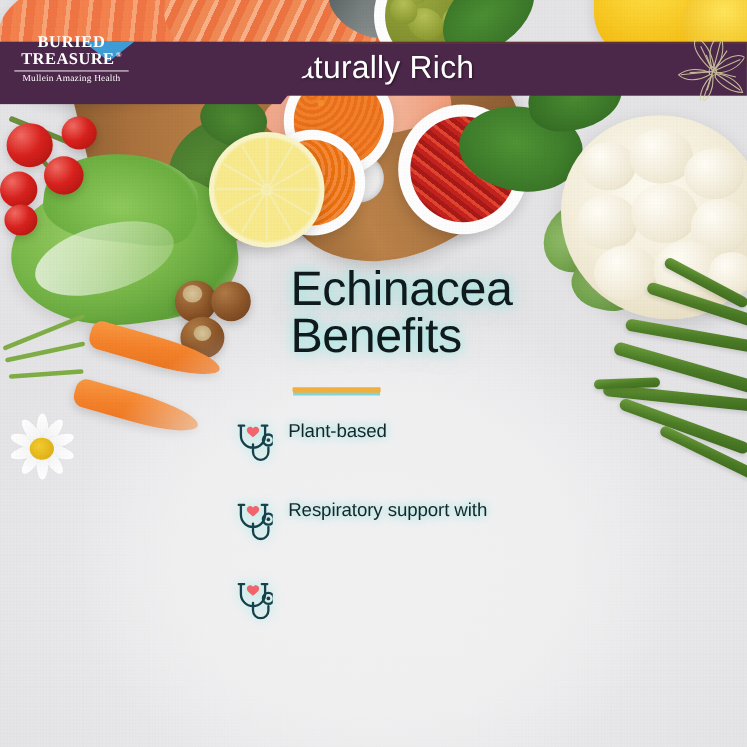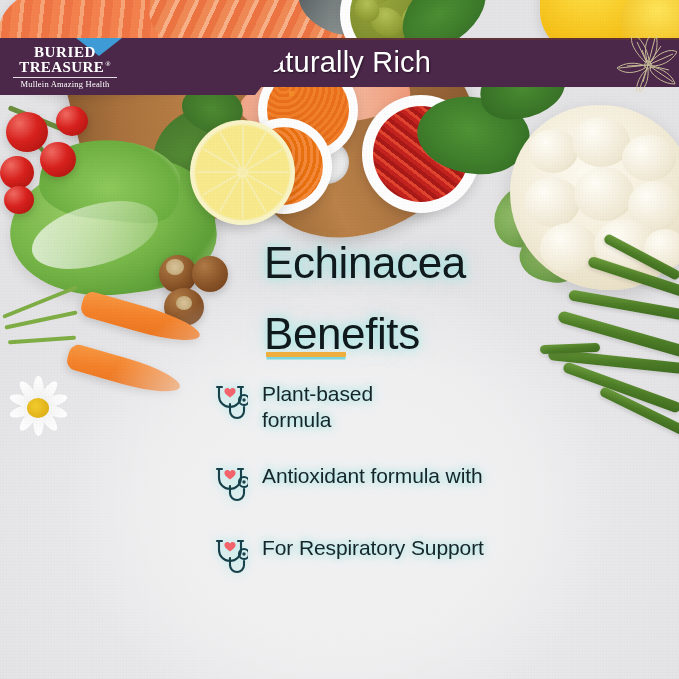--- a/index.html
+++ b/index.html
@@ -224,50 +224,50 @@
     background:#4b2749;
     clip-path:polygon(0 0, 300px 0, 255px 57px, 0 57px);
   }
   .logo-tri{
     position:absolute;left:78px;top:38px;width:0;height:0;
     border-left:23px solid transparent;border-right:23px solid transparent;
     border-top:18px solid #3e9bd6;
     transform:translateX(-2px);
   }
   .logo-block{
-    position:absolute;left:6px;top:44px;width:118px;height:46px;
+    position:absolute;left:6px;top:31px;width:118px;height:46px;
     display:flex;flex-direction:column;align-items:center;justify-content:center;
     color:#fff;line-height:1;
   }
   .logo-l1{font-family:"Liberation Serif","DejaVu Serif",serif;font-weight:700;font-size:15px;letter-spacing:.6px;}
   .logo-l2{font-family:"Liberation Serif","DejaVu Serif",serif;font-weight:700;font-size:15px;letter-spacing:.4px;position:relative;}
   .logo-reg{font-size:7px;vertical-align:super;margin-left:1px;}
   .logo-rule{width:104px;height:1px;background:rgba(255,255,255,.85);margin:2px 0 2px;}
   .logo-tag{font-family:"Liberation Serif","DejaVu Serif",serif;font-size:8.5px;letter-spacing:.2px;}
 
   
   .headline{
     position:absolute;left:264px;top:242px;width:330px;
     font-size:44px;line-height:.97;color:#10191b;font-weight:400;letter-spacing:-.4px;
     text-shadow:0 0 9px rgba(150,232,228,.95),0 0 18px rgba(150,232,228,.55);
   }
-  .headline .l2{display:block;margin-top:28px;}
+  .headline .l2{display:block;}
   .divider{
     position:absolute;left:266px;top:352px;width:80px;height:5px;
     background:#f0ae3f;border-radius:1px;
     box-shadow:0 3px 0 -0.5px rgba(104,209,216,.85);
   }
 
   
   .bullets{position:absolute;left:214px;top:381px;width:420px;}
   .bullet{display:flex;align-items:flex-start;margin-bottom:29px;}
   .bullet-icon{flex:0 0 auto;width:34px;height:40px;margin-right:14px;margin-top:3px;
     filter:drop-shadow(0 0 5px rgba(150,232,228,.9));}
   .bullet-text{
-    font-size:21px;line-height:1.26;color:#16252a;letter-spacing:-.1px;
+    font-size:17px;line-height:1.26;color:#16252a;letter-spacing:-.1px;
     text-shadow:0 0 7px rgba(150,232,228,.95),0 0 14px rgba(150,232,228,.45);
   }
   .bullet-text span{display:block;}
 </style>
 </head>
 <body>
 
 <div id="stage">
 
   <div class="photo bg-base"></div>
@@ -435,50 +435,48 @@
           <path d="M5 4 v8 a11 11 0 0 0 22 0 v-8" fill="none" stroke="#16404a" stroke-width="2.1" stroke-linecap="round"></path>
           <path d="M3 3 h5 M24 3 h5" fill="none" stroke="#16404a" stroke-width="2.1" stroke-linecap="round"></path>
           <path d="M16 20 v7 a7 7 0 0 0 14 0 v-4" fill="none" stroke="#16404a" stroke-width="2.1" stroke-linecap="round"></path>
           <circle cx="30" cy="16" r="5" fill="none" stroke="#16404a" stroke-width="2.1"></circle>
           <circle cx="30" cy="16" r="1.7" fill="#16404a"></circle>
           <path d="M16 13.6 c-3.2-2.6-5.6-4.3-5.6-6.6 0-1.8 1.4-3 3-3 1.1 0 2.1 .6 2.6 1.5 .5-.9 1.5-1.5 2.6-1.5 1.6 0 3 1.2 3 3 0 2.3-2.4 4-5.6 6.6 z" fill="#f2636b"></path>
         </svg>
       </div>
       <div class="bullet-text">
         <span>Plant-based</span>
-        <span>formula</span>
       </div>
     </div>
 
     <div class="bullet">
       <div class="bullet-icon">
         <svg viewBox="0 0 34 40" width="34" height="40" aria-hidden="true">
           <path d="M5 4 v8 a11 11 0 0 0 22 0 v-8" fill="none" stroke="#16404a" stroke-width="2.1" stroke-linecap="round"></path>
           <path d="M3 3 h5 M24 3 h5" fill="none" stroke="#16404a" stroke-width="2.1" stroke-linecap="round"></path>
           <path d="M16 20 v7 a7 7 0 0 0 14 0 v-4" fill="none" stroke="#16404a" stroke-width="2.1" stroke-linecap="round"></path>
           <circle cx="30" cy="16" r="5" fill="none" stroke="#16404a" stroke-width="2.1"></circle>
           <circle cx="30" cy="16" r="1.7" fill="#16404a"></circle>
           <path d="M16 13.6 c-3.2-2.6-5.6-4.3-5.6-6.6 0-1.8 1.4-3 3-3 1.1 0 2.1 .6 2.6 1.5 .5-.9 1.5-1.5 2.6-1.5 1.6 0 3 1.2 3 3 0 2.3-2.4 4-5.6 6.6 z" fill="#f2636b"></path>
         </svg>
       </div>
       <div class="bullet-text">
-        <span>Antioxidant formula with</span>
+        <span>Respiratory support with</span>
       </div>
     </div>
 
     <div class="bullet">
       <div class="bullet-icon">
         <svg viewBox="0 0 34 40" width="34" height="40" aria-hidden="true">
           <path d="M5 4 v8 a11 11 0 0 0 22 0 v-8" fill="none" stroke="#16404a" stroke-width="2.1" stroke-linecap="round"></path>
           <path d="M3 3 h5 M24 3 h5" fill="none" stroke="#16404a" stroke-width="2.1" stroke-linecap="round"></path>
           <path d="M16 20 v7 a7 7 0 0 0 14 0 v-4" fill="none" stroke="#16404a" stroke-width="2.1" stroke-linecap="round"></path>
           <circle cx="30" cy="16" r="5" fill="none" stroke="#16404a" stroke-width="2.1"></circle>
           <circle cx="30" cy="16" r="1.7" fill="#16404a"></circle>
           <path d="M16 13.6 c-3.2-2.6-5.6-4.3-5.6-6.6 0-1.8 1.4-3 3-3 1.1 0 2.1 .6 2.6 1.5 .5-.9 1.5-1.5 2.6-1.5 1.6 0 3 1.2 3 3 0 2.3-2.4 4-5.6 6.6 z" fill="#f2636b"></path>
         </svg>
       </div>
       <div class="bullet-text">
-        <span>For Respiratory Support</span>
       </div>
     </div>
 
   </div>
 </div>
 
 </body></html>

